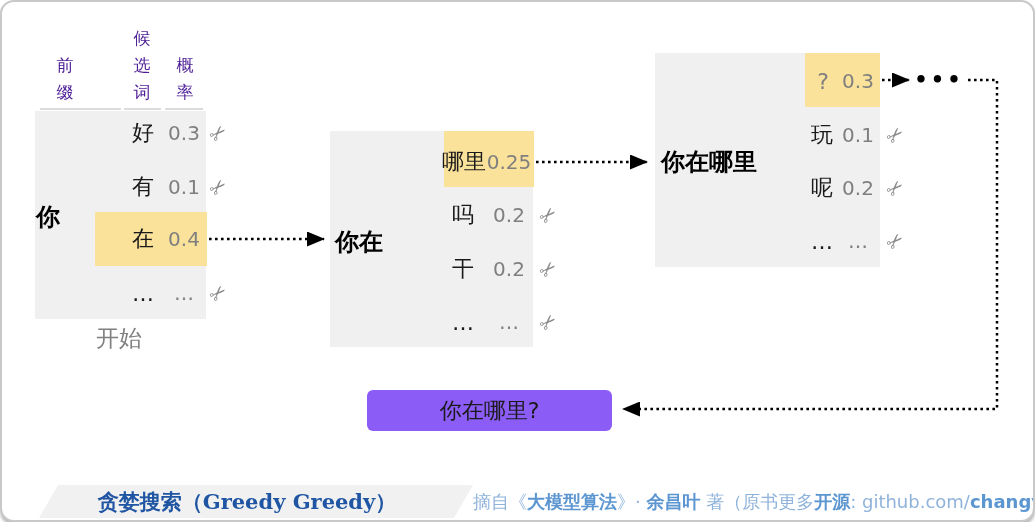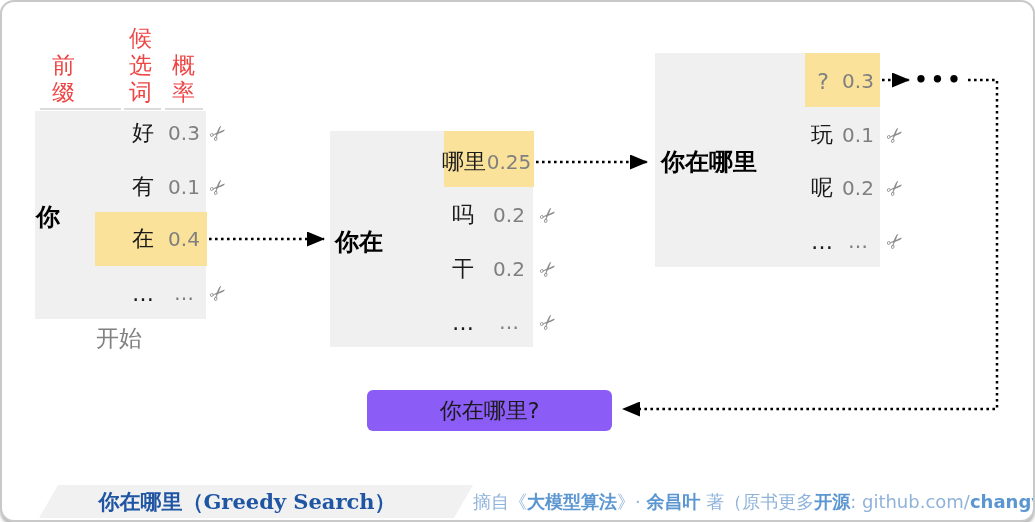--- a/index.html
+++ b/index.html
@@ -23,22 +23,22 @@
   .prob{font-size:20px;color:#7f7f7f;}
   .scissors{
     position:absolute;transform:translate(-50%,-50%) rotate(-45deg);
     font-size:20px;color:#8c8c8c;line-height:1;
   }
   .root{
     position:absolute;transform:translateY(-50%);
     font-size:24px;font-weight:bold;color:#000;white-space:nowrap;
   }
   .hdr{
-    position:absolute;width:26px;
-    font-size:23px;line-height:27px;color:#ef4444;word-break:break-all;
+    position:absolute;width:26px;text-align:center;
+    font-size:17px;line-height:27px;color:#4c1d95;word-break:break-all;
   }
   .hdr-line{position:absolute;height:2px;background:#DCDCDC;}
   .caption{position:absolute;transform:translate(-50%,-50%);font-size:23px;color:#808080;white-space:nowrap;}
   .dots{
     position:absolute;transform:translate(-50%,-50%);
     font-size:21px;font-weight:bold;letter-spacing:3px;color:#000;white-space:nowrap;
   }
   .result-box{
     position:absolute;left:365px;top:388px;width:245px;height:41px;
     background:#8b5cf6;border-radius:6px;
@@ -161,18 +161,18 @@
   <span class="cell prob" style="left:856px;top:239px">…</span>
   <span class="scissors" style="left:893px;top:239px">✂</span>
 
   <span class="dots" style="left:937px;top:78px">•••</span>
 
   <div class="result-box">
     <span class="result-text">你在哪里?</span>
   </div>
 
   <div class="footer-band"></div>
-  <span class="footer-title">你在哪里（Greedy Search）</span>
+  <span class="footer-title">贪婪搜索（Greedy Greedy）</span>
   <div class="attribution">
     <span>摘自《</span><span class="b">大模型算法</span><span>》· </span><span class="b">余昌叶</span><span> 著（原书更多</span><span class="b">开源</span><span>:  github.com/</span><span class="b">changyeyu</span>
   </div>
 
 </div>
 
 </body></html>

